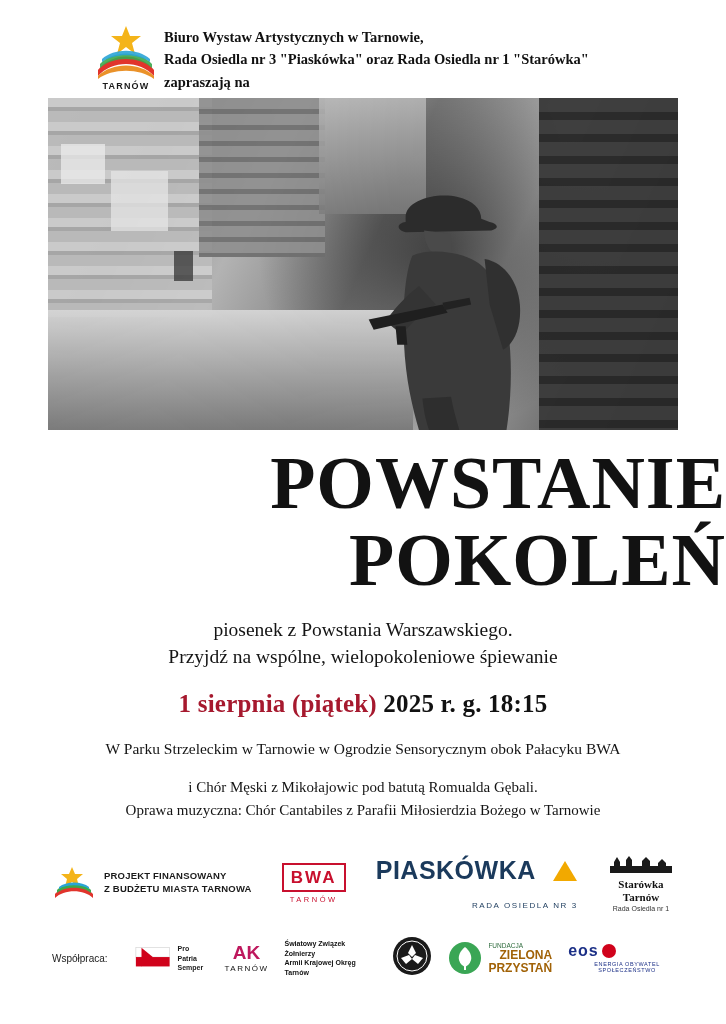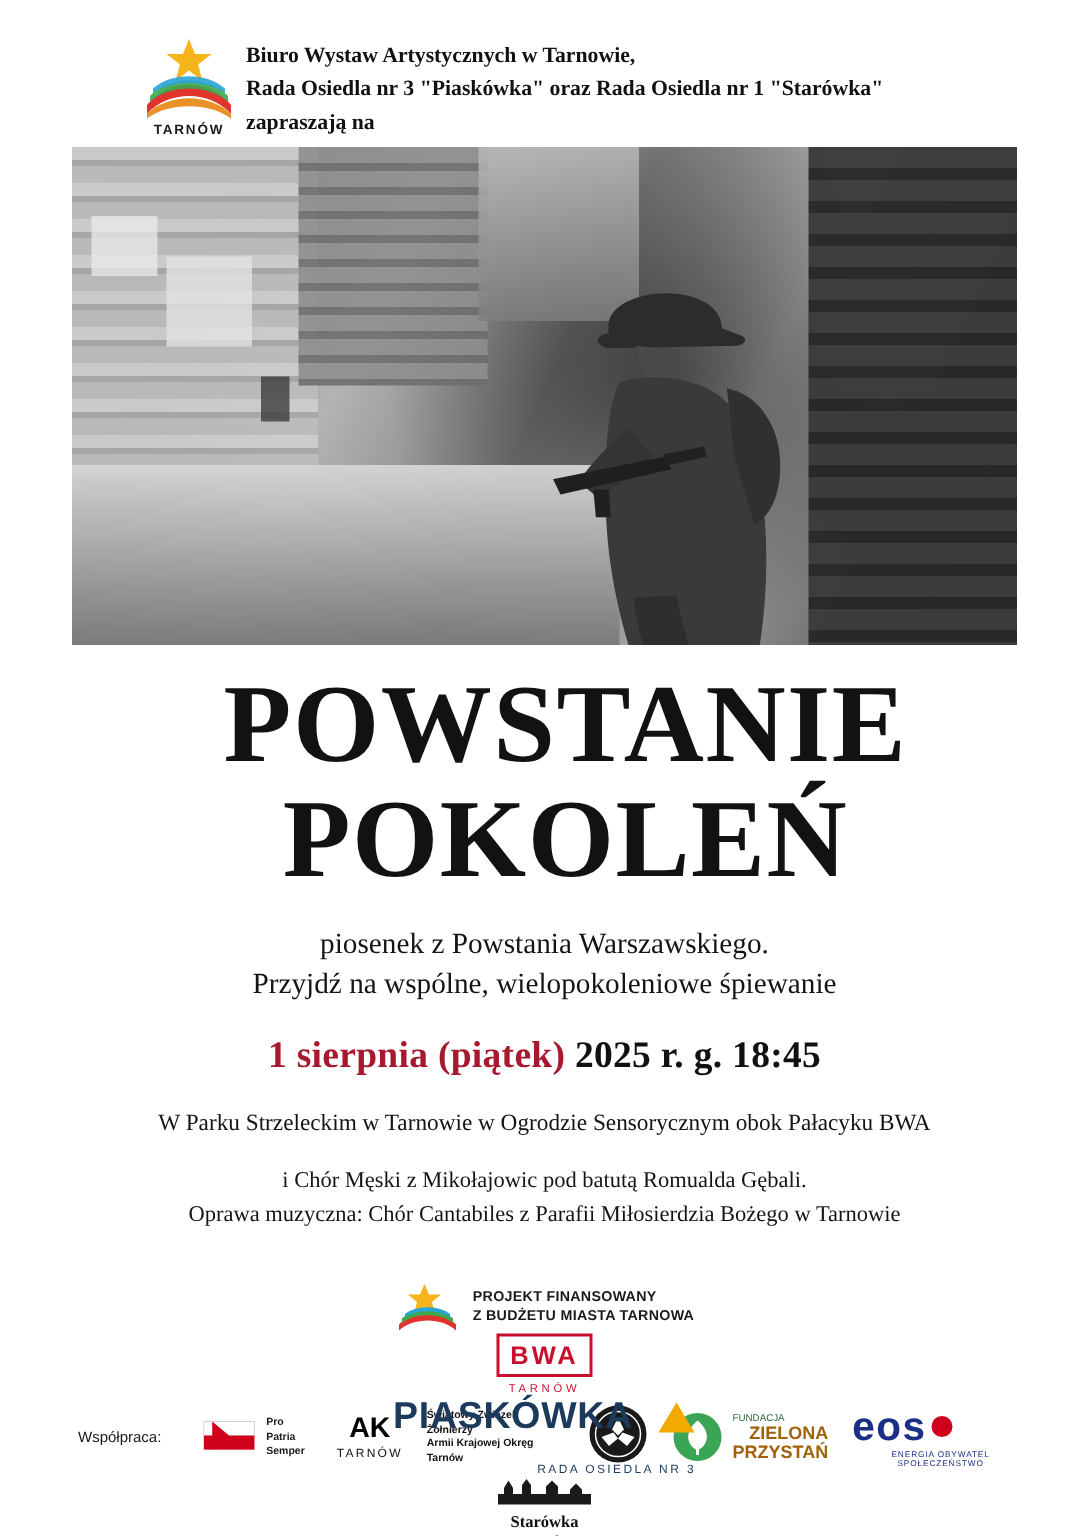--- a/index.html
+++ b/index.html
@@ -102,21 +102,21 @@
   .ph-red { left:20%; top:46%; width:3%; height:9%; background:#8a2b20; opacity:.8; }
 
   
   .soldier {
     position:absolute; right:16%; bottom:0; width:40%; height:92%;
   }
   .soldier svg { width:100%; height:100%; display:block; }
 
   
   .title-block {
-    text-align: center;
+    text-align: right;
     margin-top: 18px;
     margin-left: 28px;
   }
   .title-1 {
     font-family: "Liberation Serif", serif;
     font-weight: bold;
     font-size: 74px;
     letter-spacing: 1px;
     line-height: 0.97;
     color: #121212;
@@ -165,21 +165,20 @@
   }
 
   
   .sponsors-main {
     display:flex;
     align-items:center;
     justify-content: space-between;
     padding: 0 52px;
     margin-top: 34px;
     height: 56px;
-    flex-direction: column;
   }
   .sp { display:flex; align-items:center; gap:8px; }
 
   .sp-text {
     font-family:"Liberation Sans", sans-serif;
     font-size: 9.5px;
     font-weight: bold;
     line-height: 1.35;
     color:#1a1a1a;
     text-transform: uppercase;
@@ -257,21 +256,21 @@
     font-family:"Liberation Sans", sans-serif;
     font-size: 7px;
     line-height:1.3;
     color:#1a1a1a;
     font-weight:bold;
   }
   .ak-box {
     font-family:"Liberation Sans", sans-serif;
     font-weight:bold;
     font-size:19px;
-    color:#000000;
+    color:#be185d;
     line-height:1;
     text-align:center;
   }
   .ak-sub {
     font-family:"Liberation Sans", sans-serif;
     font-size:8px;
     letter-spacing:1.5px;
     text-align:center;
     color:#111;
     margin-top:2px;
@@ -292,21 +291,21 @@
     text-align:right;
   }
   .zielona-s {
     font-family:"Liberation Sans", sans-serif;
     font-size:6.5px;
     color:#2e6b3c;
   }
   .eos-word {
     font-family:"Liberation Sans", sans-serif;
     font-weight:bold;
-    font-size:27px;
+    font-size:16px;
     color:#1b2f86;
     letter-spacing:1px;
     line-height:1;
   }
   .eos-sub {
     font-family:"Liberation Sans", sans-serif;
     font-size:5.5px;
     letter-spacing:.6px;
     color:#1b2f86;
     text-align:center;
@@ -379,21 +378,21 @@
     <div class="title-2">POKOLEŃ</div>
   </div>
 
   <div class="lead">
     <div>piosenek z Powstania Warszawskiego.</div>
     <div>Przyjdź na wspólne, wielopokoleniowe śpiewanie</div>
   </div>
 
   <div class="date-line">
     <span class="red">1 sierpnia (piątek)</span>
-    <span>2025 r.  g. 18:45</span>
+    <span>2025 r.  g. 18:15</span>
   </div>
 
   <div class="venue">W Parku Strzeleckim w Tarnowie w Ogrodzie Sensorycznym obok Pałacyku BWA</div>
 
   <div class="music">
     <div>i Chór Męski z Mikołajowic pod batutą Romualda Gębali.</div>
     <div>Oprawa muzyczna: Chór Cantabiles z Parafii Miłosierdzia Bożego w Tarnowie</div>
   </div>
 
   <div class="sponsors-main">

